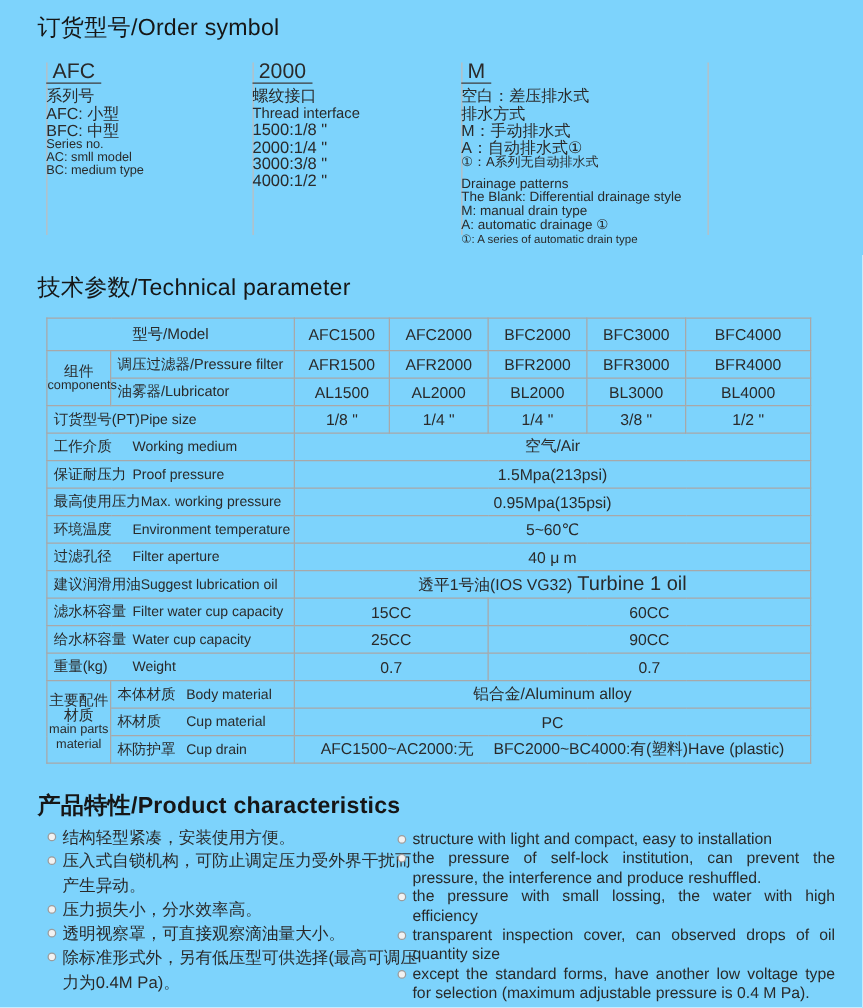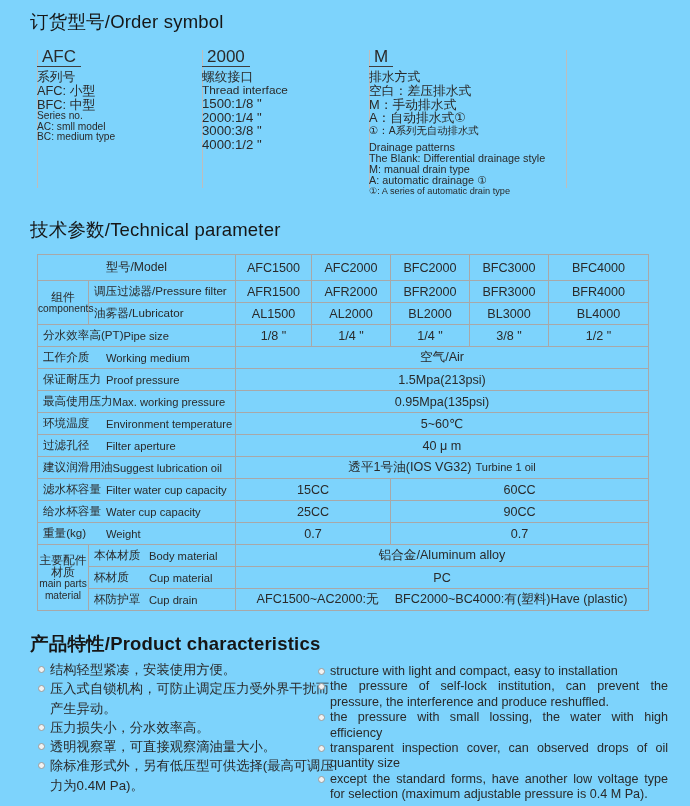--- a/index.html
+++ b/index.html
@@ -49,21 +49,21 @@
   .lzh { font-size:11.6px; min-width:63px; white-space:nowrap; }
   .len { font-size:11.2px; white-space:nowrap; }
   .tech td.sub { padding-left:5px; font-size:11.6px; white-space:nowrap; }
   .swrap { display:flex; align-items:center; padding-left:5px; }
   .szh { font-size:11.6px; min-width:55px; white-space:nowrap; }
   .sen { font-size:11.2px; white-space:nowrap; }
   .tech td.group { line-height:12px; overflow:visible; }
   .gzh { display:block; font-size:11.8px; white-space:nowrap; }
   .gen { display:block; font-size:10.2px; white-space:nowrap; }
   .vmain { font-size:12.6px; }
-  .vsuf  { font-size:11px; margin-left:4px; }
+  .vsuf  { font-size:16px; margin-left:4px; }
   .vpart + .vpart { margin-left:16px; }
 
   
   .blist { position:absolute; list-style:none; margin:0; padding:0; }
   #blist-zh { left:38px;  top:660px; width:298px; }
   #blist-en { left:318px; top:664px; width:350px; }
   .blist li { display:flex; align-items:flex-start; }
   #blist-zh li { font-size:13.3px; line-height:19.3px; }
   #blist-en li { font-size:12.6px; line-height:15.4px; }
   #blist-en .btext { text-align:justify; }
@@ -100,22 +100,22 @@
         <div><span class="ocode">2000</span></div>
         <div class="ol-zh">螺纹接口</div>
         <div class="ol-en-md">Thread interface</div>
         <div class="ol-num">1500:1/8 "</div>
         <div class="ol-num">2000:1/4 "</div>
         <div class="ol-num">3000:3/8 "</div>
         <div class="ol-num">4000:1/2 "</div>
       </div>
       <div class="ocol" style="left: 369px; width: 197px;">
         <div><span class="ocode">M</span></div>
+        <div class="ol-zh">空白：差压排水式</div>
         <div class="ol-zh">排水方式</div>
-        <div class="ol-zh">空白：差压排水式</div>
         <div class="ol-zh">M：手动排水式</div>
         <div class="ol-zh">A：自动排水式①</div>
         <div class="ol-zh-sm">①：A系列无自动排水式</div>
         <div class="ol-en ol-gap">Drainage patterns</div>
         <div class="ol-en">The Blank: Differential drainage style</div>
         <div class="ol-en">M: manual drain type</div>
         <div class="ol-en">A: automatic drainage ①</div>
         <div class="ol-en-xs">①: A series of automatic drain type</div>
       </div>
     </div>
@@ -157,21 +157,21 @@
           <td class="sub">油雾器/Lubricator</td>
           <td>AL1500</td>
           <td>AL2000</td>
           <td>BL2000</td>
           <td>BL3000</td>
           <td>BL4000</td>
         </tr>
         <tr>
           <td colspan="2" class="lab">
             <div class="lwrap">
-              <span class="lzh">分水效率高(PT)</span>
+              <span class="lzh">订货型号(PT)</span>
               <span class="len">Pipe size</span>
             </div>
           </td>
           <td>1/8 "</td>
           <td>1/4 "</td>
           <td>1/4 "</td>
           <td>3/8 "</td>
           <td>1/2 "</td>
         </tr>
         <tr>

